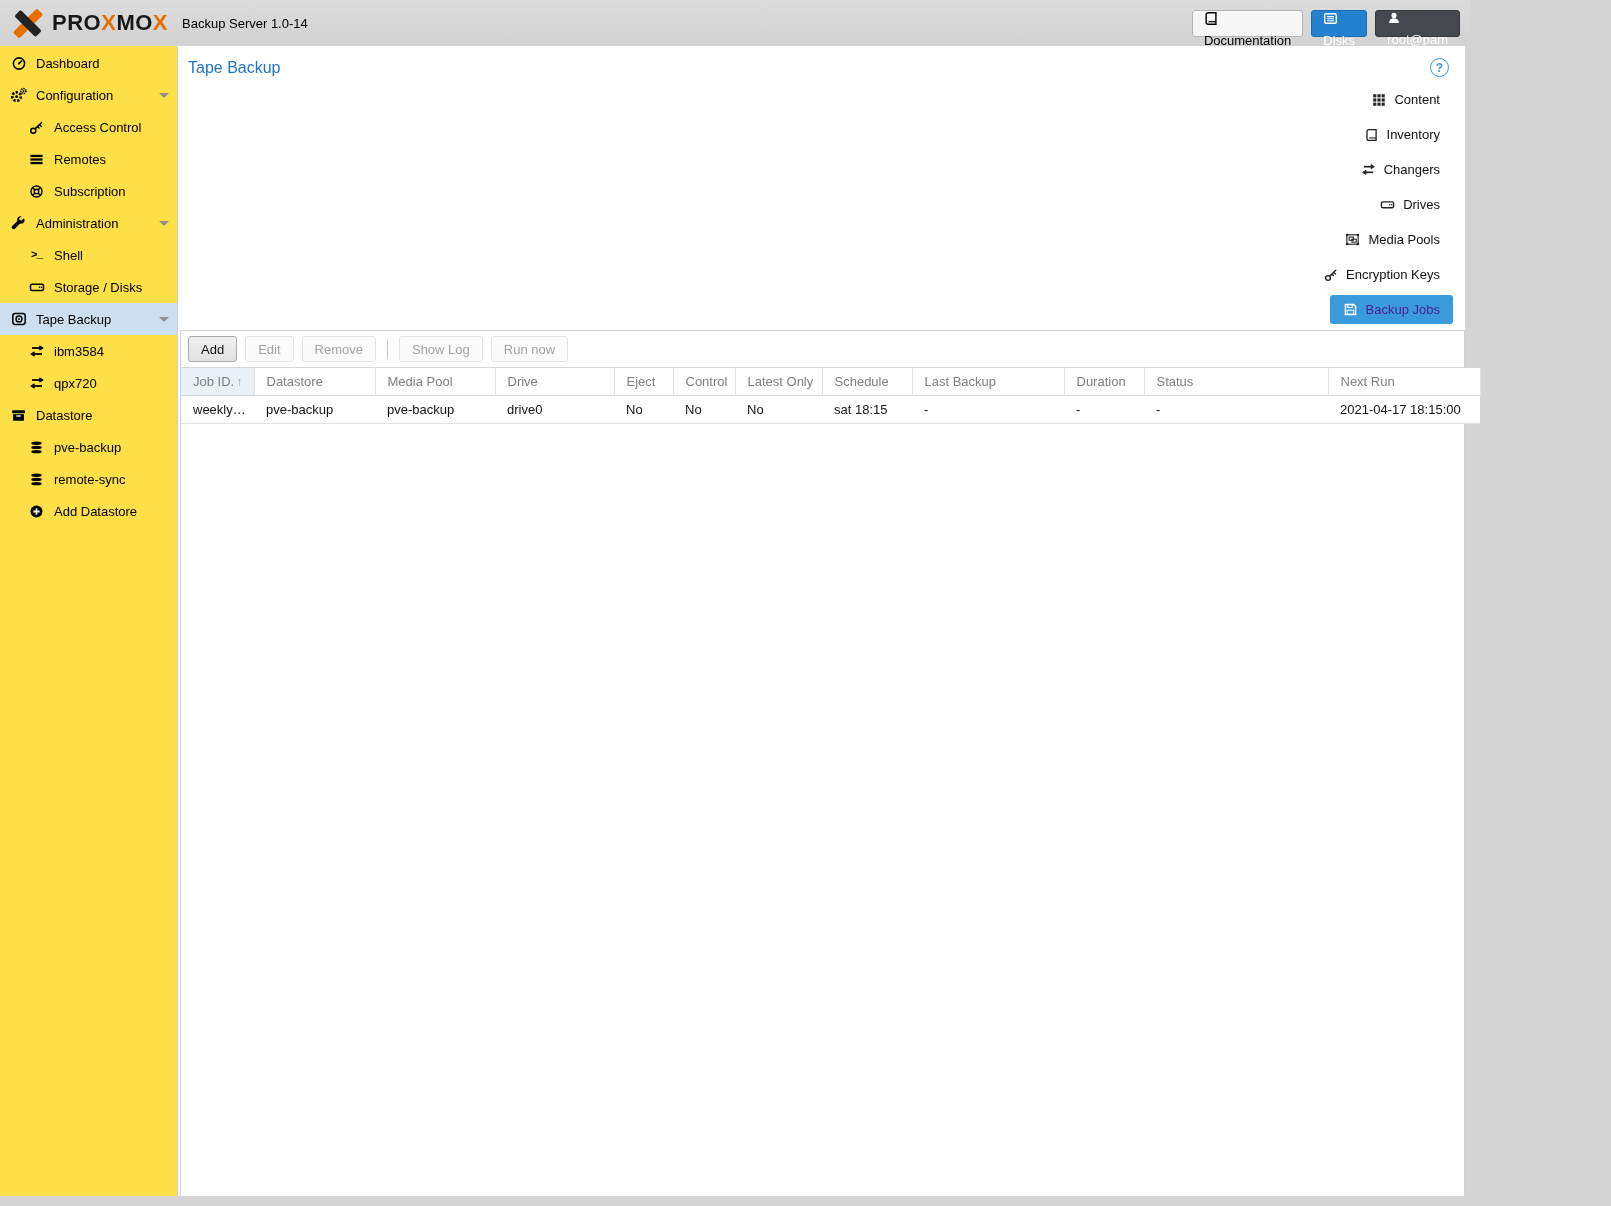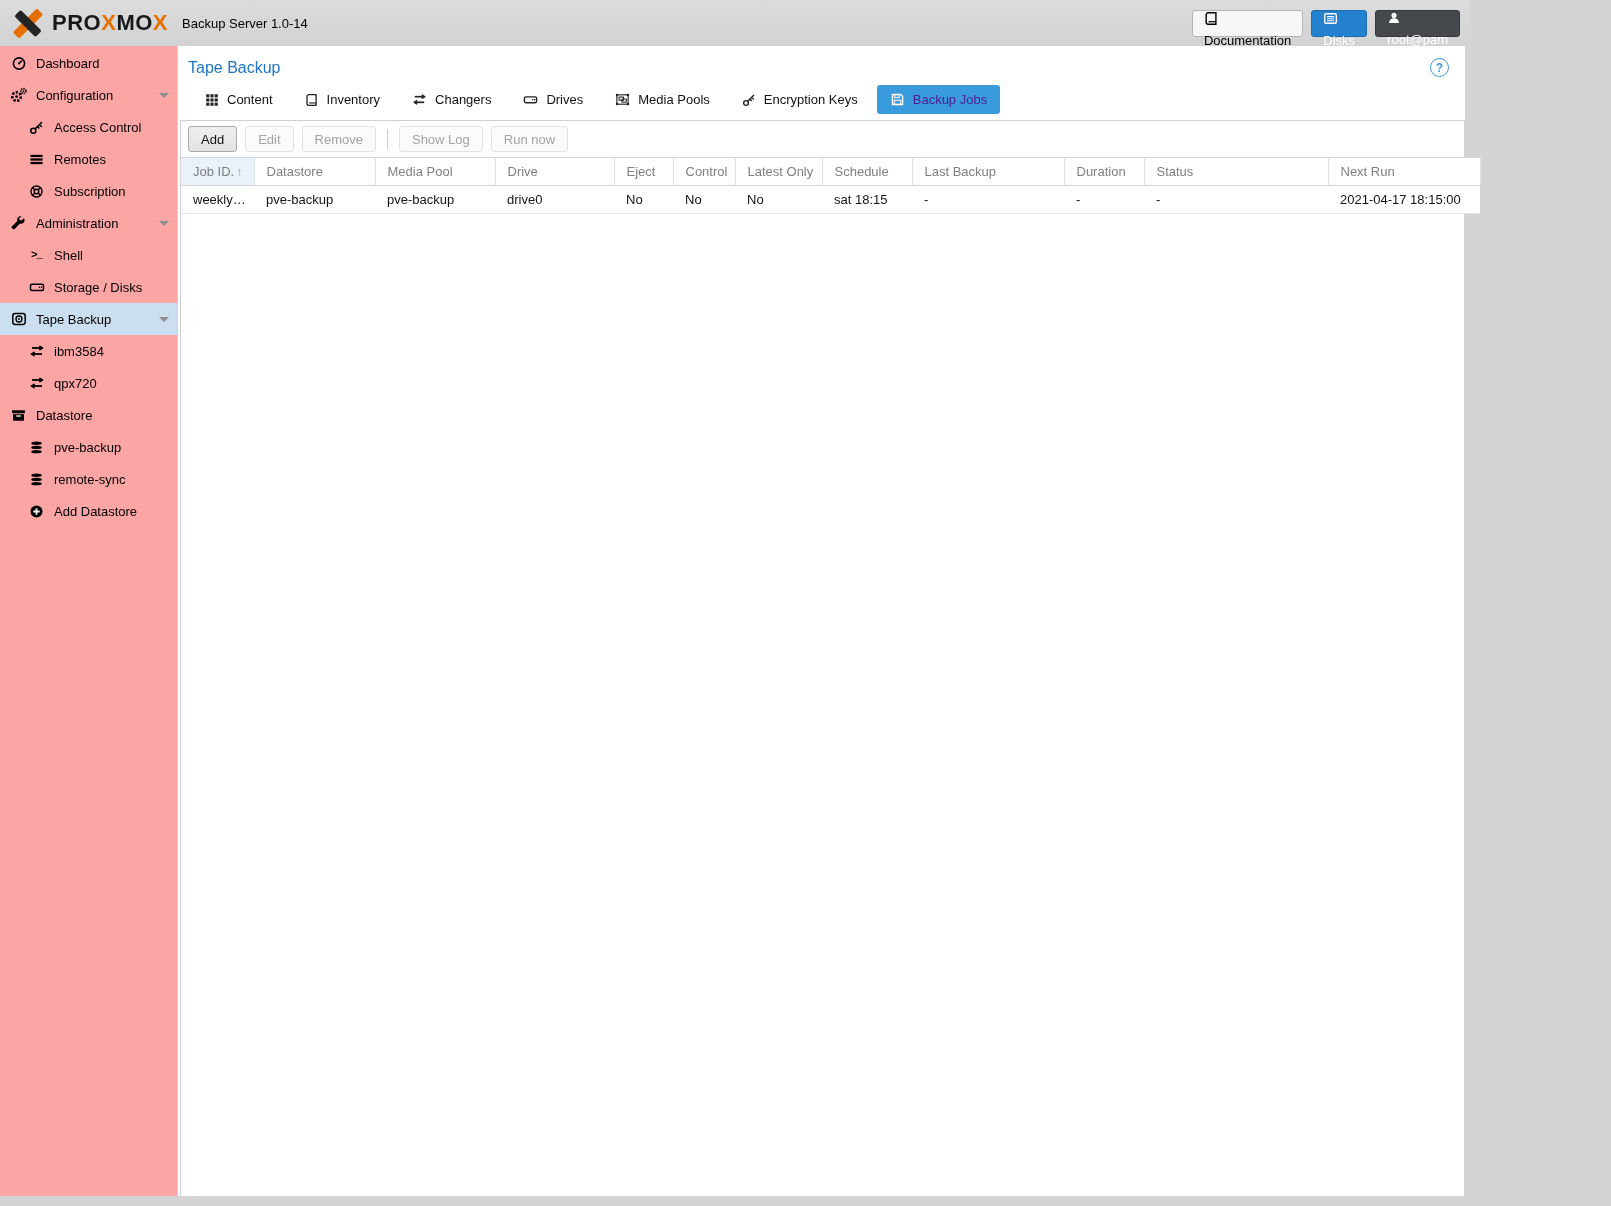--- a/index.html
+++ b/index.html
@@ -33,21 +33,21 @@
   .tb-btn.blue  { background:#2481d0; border-color:#1c6cb2; color:#fff; }
   .tb-btn.dark  { background:#45494d; border-color:#36393c; color:#fff; }
   .tb-count { font-weight:bold; margin-left:6px; }
   .chev { margin-left:4px; }
 
   
   .main-row { flex:1 1 auto; display:flex; background:#d4d4d4; min-height:0; }
   .bottom-strip { flex:0 0 10px; background:#d4d4d4; }
 
   
-  .sidebar { width:178px; flex:0 0 178px; background:#fca5a5; border-right:1px solid #cfcfcf; padding-top:1px; }
+  .sidebar { width:178px; flex:0 0 178px; background:#fde047; border-right:1px solid #cfcfcf; padding-top:1px; }
   .nav-item {
     height:32px; display:flex; align-items:center; padding:0 8px 0 10px;
     cursor:pointer; color:#000; position:relative;
   }
   .nav-item .nico { width:17px; height:17px; display:inline-flex; align-items:center; justify-content:center; flex:0 0 17px; }
   .nav-item .nlabel { margin-left:9px; white-space:nowrap; }
   .nav-item.child { padding-left:28px; }
   .nav-item.selected { background:#cbdff1; }
   .caret {
     margin-left:auto; width:0; height:0;
@@ -58,21 +58,21 @@
 
   
   .content { flex:1 1 auto; background:#fff; display:flex; flex-direction:column; margin-right:5px; min-width:0; }
   .content-head { display:flex; align-items:center; padding:12px 16px 6px 10px; }
   .page-title { font-size:16px; color:#2077c5; }
   .help-btn {
     margin-left:auto; width:19px; height:19px; border:1.6px solid #3a9bdc; border-radius:50%;
     color:#3a9bdc; font-size:12px; font-weight:bold; display:flex; align-items:center; justify-content:center;
     cursor:pointer; background:#fff;
   }
-  .tabbar { display:flex; align-items:center; padding:2px 0 6px 14px; gap:6px; }
+  .tabbar { display:flex; align-items:flex-end; padding:2px 12px 6px 14px; gap:6px;flex-direction:column; }
   .tab {
     display:inline-flex; align-items:center; gap:8px; padding:7px 13px; border-radius:3px;
     color:#111; cursor:pointer; white-space:nowrap;
   }
   .tab svg { color:#222; }
   .tab.active { background:#3a9bdc; color:#4c1d95; }
   .tab.active svg { color:#fff; }
 
   .panel { flex:1 1 auto; margin-left:2px; border:1px solid #d0d0d0; border-bottom:none; display:flex; flex-direction:column; min-height:0; }
   .toolbar { display:flex; align-items:center; gap:8px; padding:5px 7px; }

